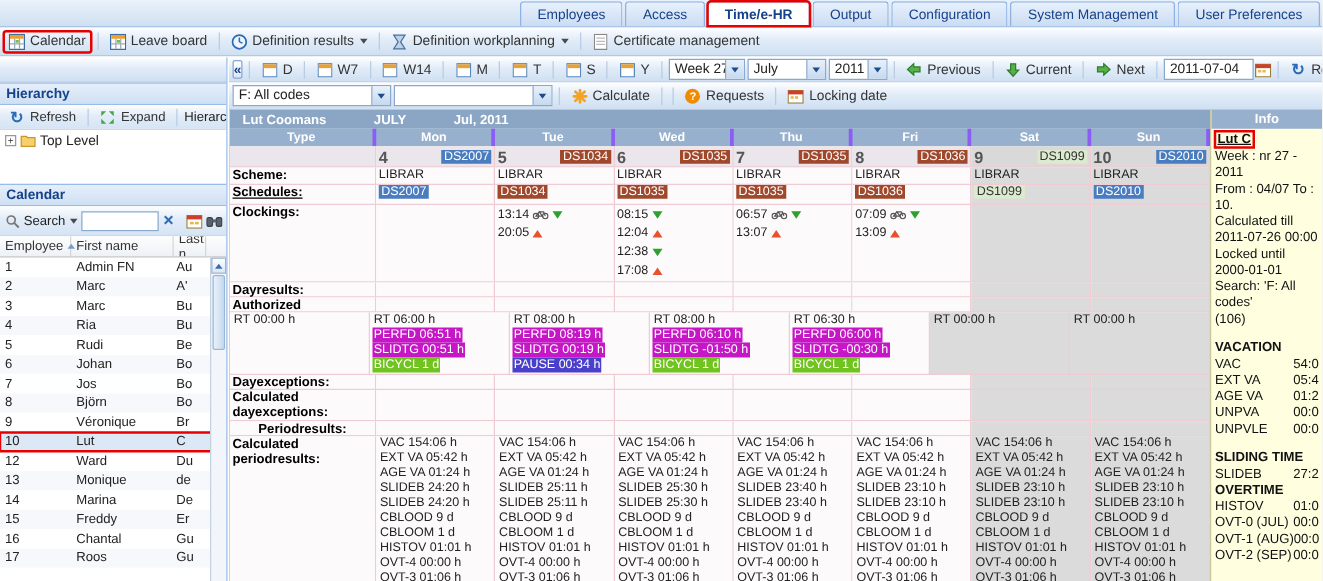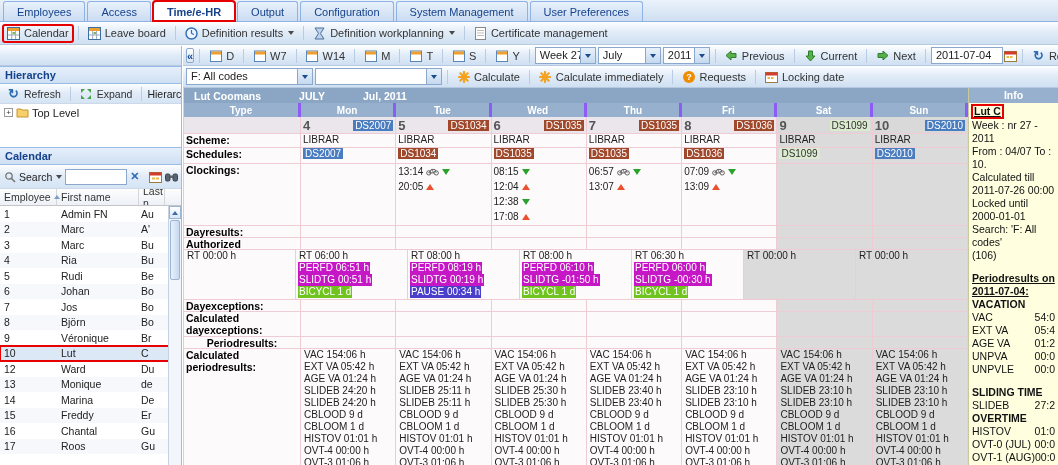--- a/index.html
+++ b/index.html
@@ -3,21 +3,21 @@
 <meta charset="utf-8">
 <style>
   * { box-sizing: border-box; margin: 0; padding: 0; }
   html,body { background:#eee; }
   body { font-family:"Liberation Sans", sans-serif; }
   .app { position:relative; width:1058px; height:465px; background:#fff; overflow:hidden;
          font-size:11px; color:#222; }
 
   
   .tabrow { height:22px; background:linear-gradient(#eaf2fb,#cfdff1); border-bottom:1px solid #8db2e3;
-            display:flex; align-items:flex-end; padding-left:3px; }
+            display:flex; align-items:flex-end; padding-left:3px;justify-content:flex-end; }
   .tab { height:20px; display:flex; align-items:center; padding:0 13px; margin-right:2px;
          background:linear-gradient(#e8f1fc,#cbdcf2); border:1px solid #8db2e3; border-bottom:none;
          border-radius:3px 3px 0 0; color:#15428b; cursor:default; white-space:nowrap; }
   .tab.active { background:#fff; font-weight:bold; }
   .redbox { outline:2px solid #e60000; outline-offset:-1px; }
 
   
   .tbar { display:flex; align-items:center; background:linear-gradient(#fdfeff,#e2ecf8 45%,#cfe0f2);
           border-bottom:1px solid #b6c9e0; padding:0 3px; gap:2px; white-space:nowrap; }
   .tb2 { height:23px; }
@@ -533,33 +533,20 @@
                 <line x1="6" y1="1" x2="6" y2="11"></line>
                 <line x1="1" y1="6" x2="11" y2="6"></line>
                 <line x1="2.3" y1="2.3" x2="9.7" y2="9.7"></line>
                 <line x1="9.7" y1="2.3" x2="2.3" y2="9.7"></line>
               </g>
             </svg>
           </span>
           <span>Calculate</span>
         </span>
         <span class="sep"></span>
-        <span class="tbtn">
-          <span class="icon">
-            <svg width="12" height="12" viewBox="0 0 12 12">
-              <g stroke="#f3a321" stroke-width="2.2" stroke-linecap="round">
-                <line x1="6" y1="1" x2="6" y2="11"></line>
-                <line x1="1" y1="6" x2="11" y2="6"></line>
-                <line x1="2.3" y1="2.3" x2="9.7" y2="9.7"></line>
-                <line x1="9.7" y1="2.3" x2="2.3" y2="9.7"></line>
-              </g>
-            </svg>
-          </span>
-          <span>Calculate immediately</span>
-        </span>
         <span class="sep"></span>
         <span class="tbtn">
           <span class="icon">
             <span class="qcircle">?</span>
           </span>
           <span>Requests</span>
         </span>
         <span class="sep"></span>
         <span class="tbtn">
           <span class="icon">
@@ -640,21 +627,21 @@
               <div class="chipline">LIBRAR</div>
             </div>
             <div class="gcell gc we" style="height: 14px;">
               <div class="chipline">LIBRAR</div>
             </div>
             <div class="gcell gc we" style="height: 14px;">
               <div class="chipline">LIBRAR</div>
             </div>
           </div>
           <div class="grow">
-            <div class="glabel gl" style="height: 16px;">Schedules:</div>
+            <div class="glabel gl" style="height: 16px; text-decoration: underline;">Schedules:</div>
             <div class="gcell gc" style="height: 16px;"><span class="badge b-blue">DS2007</span></div>
             <div class="gcell gc" style="height: 16px;"><span class="badge b-red">DS1034</span></div>
             <div class="gcell gc" style="height: 16px;"><span class="badge b-red">DS1035</span></div>
             <div class="gcell gc" style="height: 16px;"><span class="badge b-red">DS1035</span></div>
             <div class="gcell gc" style="height: 16px;"><span class="badge b-red">DS1036</span></div>
             <div class="gcell gc we" style="height: 16px;"><span class="badge b-green">DS1099</span></div>
             <div class="gcell gc we" style="height: 16px;"><span class="badge b-blue">DS2010</span></div>
           </div>
           <div class="grow">
             <div class="glabel gl" style="height: 62px;">Clockings:</div>
@@ -921,24 +908,20 @@
             <div>From : 04/07 To : 10.</div>
             <div>Calculated till</div>
             <div>2011-07-26 00:00</div>
             <div>Locked until</div>
             <div>2000-01-01</div>
             <div>Search: 'F: All codes'</div>
             <div>(106)</div>
           </div>
         <div class="spacer8"></div>
         <div>
-            <div class="iper">Periodresults on</div>
-            <div class="iper">2011-07-04:</div>
-          </div>
-        <div>
             <div class="isec-title">VACATION</div>
             <div class="ikv">
               <span>VAC</span>
               <span>54:0</span>
             </div>
             <div class="ikv">
               <span>EXT VA</span>
               <span>05:4</span>
             </div>
             <div class="ikv">

